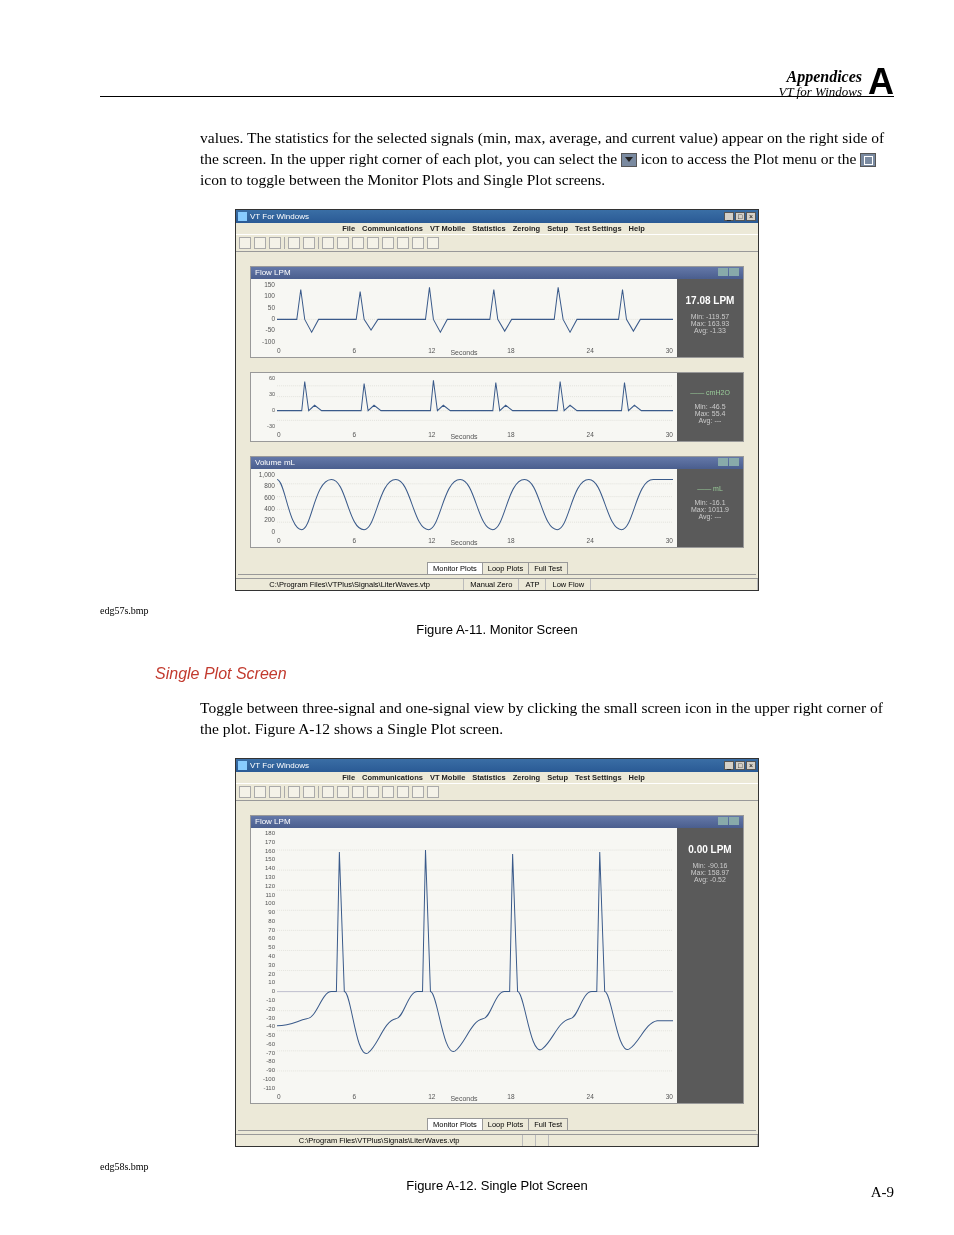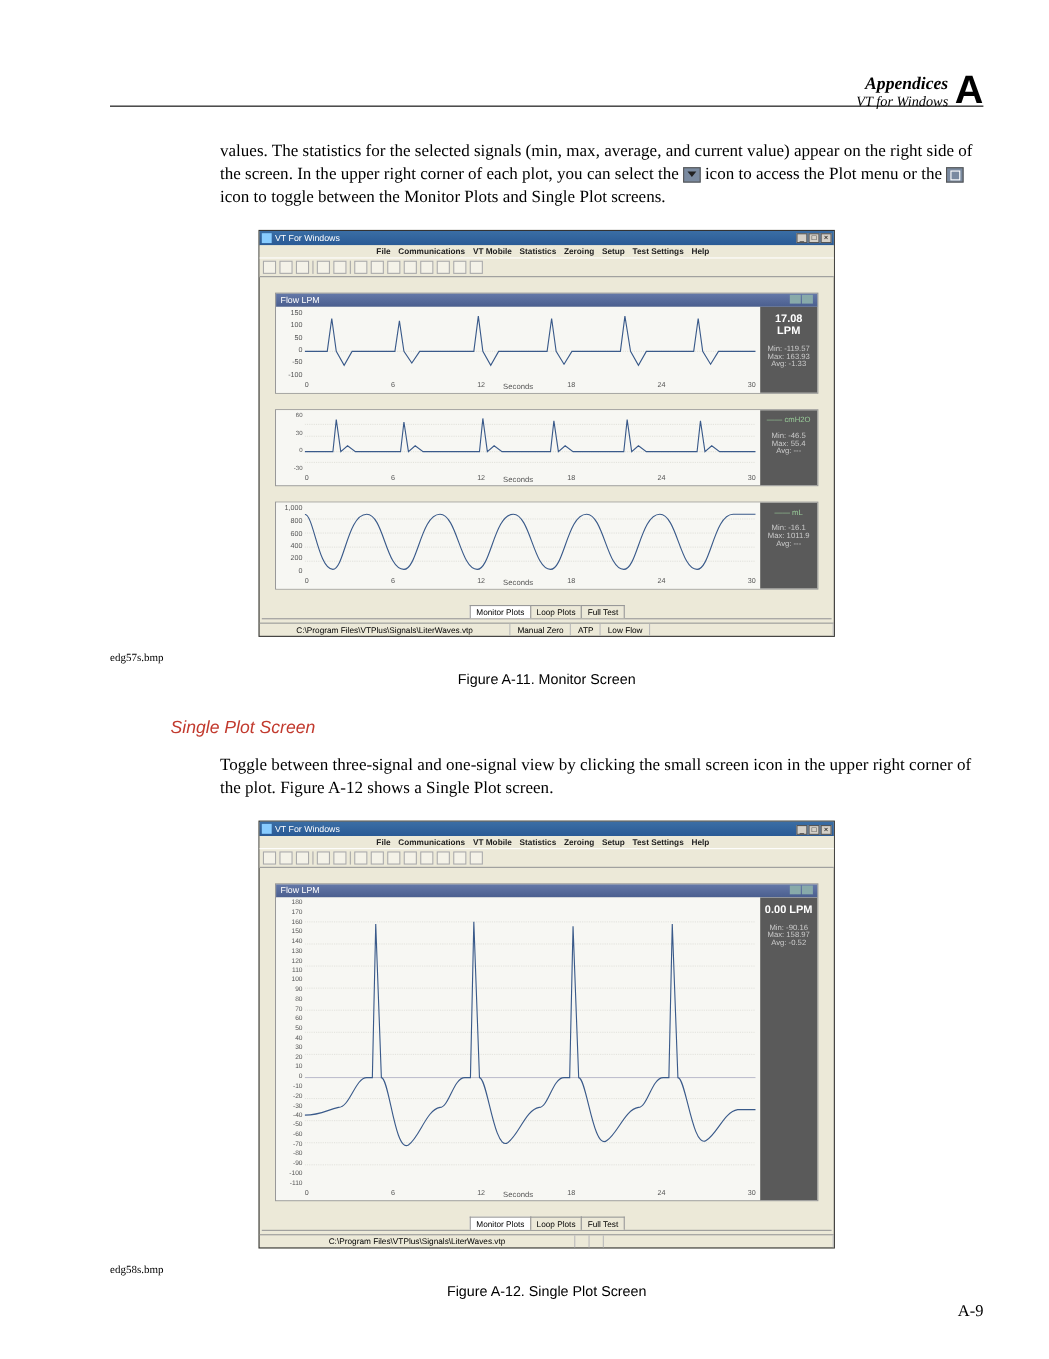--- a/index.html
+++ b/index.html
@@ -36,21 +36,21 @@
   .sys-btns span { display:inline-block; width:10px; height:9px; background:#d4d0c8; border:1px solid #555; margin-left:1px; text-align:center; line-height:7px; font-size:7px; color:#000;}
   .menubar { background:#ece9d8; padding:1px 3px; font-size:7.5px; color:#222; }
   .menubar span { margin-right: 7px; font-weight: bold; }
   .toolbar { background:#ece9d8; border-top:1px solid #fff; border-bottom:1px solid #999; padding:2px 3px; display:flex; gap:3px; }
   .tb-ico { width:12px; height:12px; background:#f4f2e8; border:1px solid #aaa; }
   .plot-section { border:1px solid #999; margin:14px; }
   .plot-hdr { background: linear-gradient(#6478a8,#4a5e8e); color:#fff; padding:1px 4px; display:flex; justify-content:space-between; font-size:8px; }
   .plot-hdr .hdr-icons span{ display:inline-block; width:10px; height:8px; background:#8aa; margin-left:1px;}
   .plot-body { display:flex; background:#f7f7f3; }
   .plot-area { flex:1; position:relative; background:#f7f7f3; }
-  .plot-stats { width:52px; padding:6px 4px; font-size:7px; color:#ccc; background:#5a5a5a; }
+  .plot-stats { width:66px; padding:16px 4px; font-size:7px; color:#ccc; background:#5a5a5a; }
   .plot-stats .big { font-size:10px; font-weight:bold; color:#fff; }
   .axis-label { position:absolute; bottom:1px; left:50%; transform:translateX(-50%); font-size:7px; color:#555;}
   .y-ticks { position:absolute; left:2px; top:2px; bottom:12px; width:22px; display:flex; flex-direction:column; justify-content:space-between; font-size:6.5px; color:#555; text-align:right;}
   .x-ticks { position:absolute; left:26px; right:4px; bottom:3px; display:flex; justify-content:space-between; font-size:6.5px; color:#555;}
   svg.wave { position:absolute; left:26px; right:4px; top:2px; bottom:12px; }
   .tabs { margin:2px 4px 0 4px; }
   .tabs span { display:inline-block; border:1px solid #999; border-bottom:none; background:#ece9d8; padding:1px 5px; font-size:7.5px; margin-right:-1px;}
   .tabs span.active { background:#fff; }
   .statusbar { display:flex; border-top:1px solid #999; font-size:7.5px; }
   .statusbar div { border-right:1px solid #bbb; padding:1px 6px; }
@@ -180,20 +180,24 @@
           <div class="plot-stats">
             <div style="color:#9c9;">—— <span>cmH2O</span></div><br>
             <div>Min: <span>-46.5</span></div>
             <div>Max: <span>55.4</span></div>
             <div>Avg: <span>---</span></div>
           </div>
         </div>
       </div>
 
       <div class="plot-section">
+        <div class="plot-hdr">
+            <span>Volume  mL</span>
+            <span class="hdr-icons"><span></span><span></span></span>
+          </div>
         <div class="plot-body" style="height:78px;">
           <div class="plot-area">
             <div class="y-ticks">
                 <span>1,000</span>
                 <span>800</span>
                 <span>600</span>
                 <span>400</span>
                 <span>200</span>
                 <span>0</span>
               </div>

